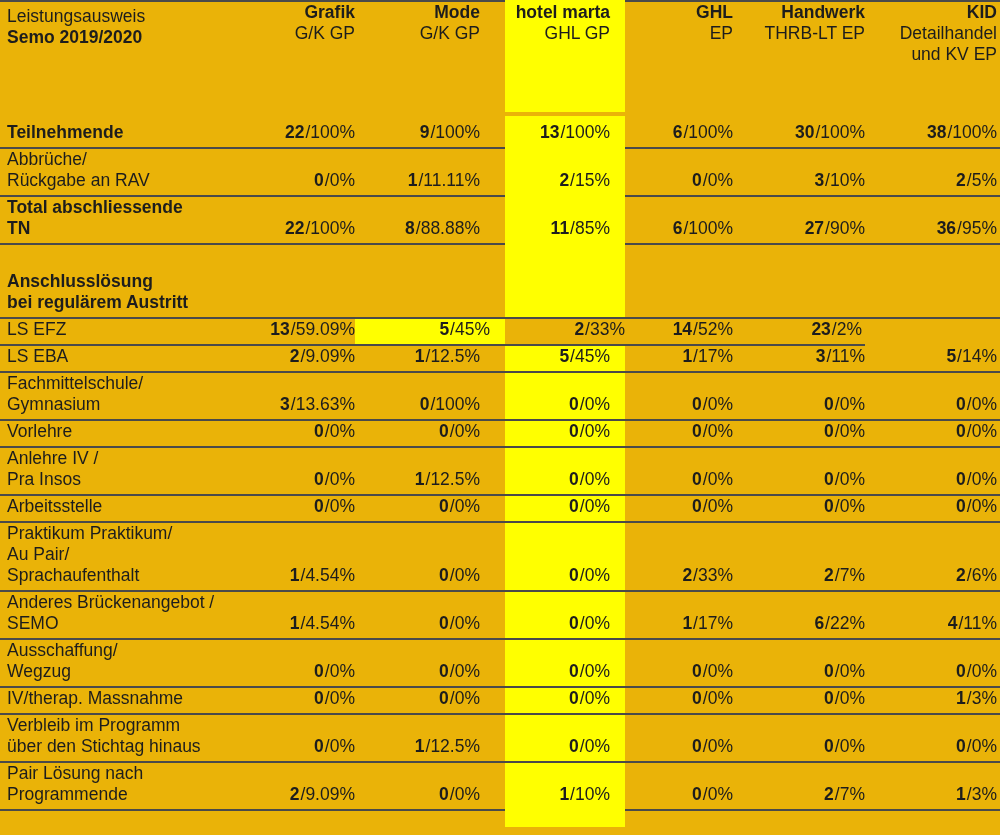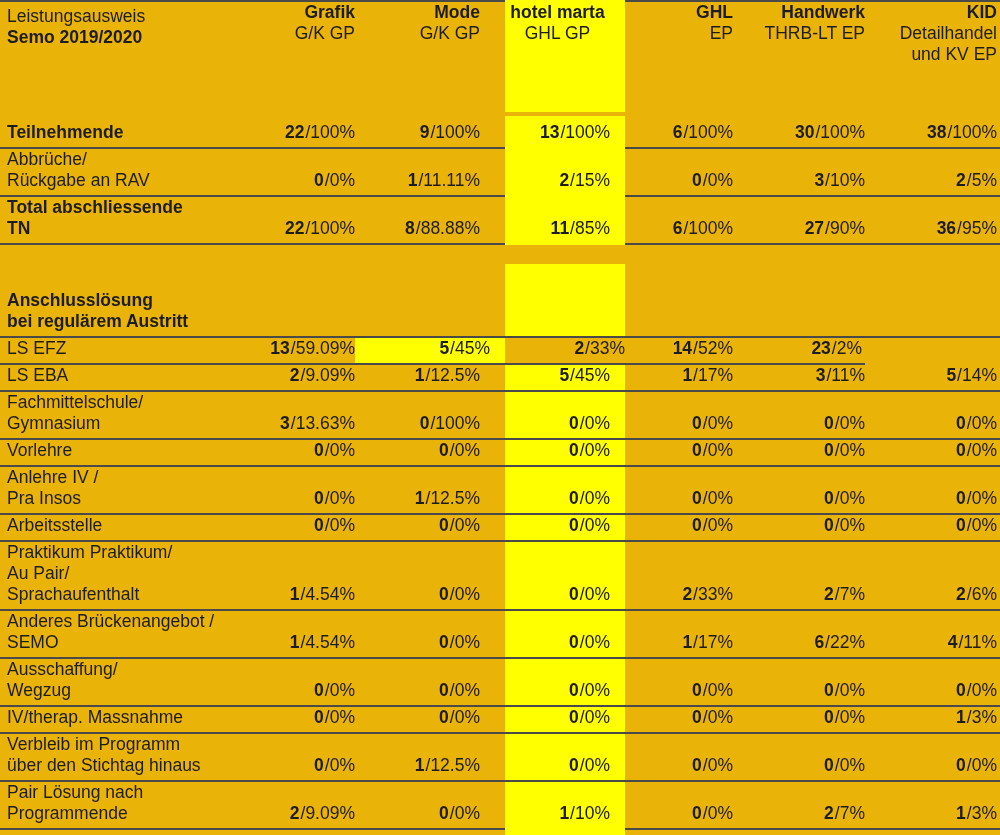--- a/index.html
+++ b/index.html
@@ -23,26 +23,26 @@
   .val{text-align:right;white-space:nowrap;}
   .v0{padding-right:0;}
   .v1{padding-right:25px;}
   .v2{padding-right:15px;}
   .v5{padding-right:3px;}
   .hl{background:#ffff00;}
   .b-covered .hl{border-bottom-color:#ffff00;}
   .b-none .cell{border-bottom:none;}
   .bold .label{font-weight:bold;}
   .vn{font-weight:bold;padding-right:1px;}
-  .row-section .cell{padding-top:26px;margin-top:19px;}
+  .row-section .cell{padding-top:26px;}
   .row-total .cell{padding-top:12px;}
   .row-first .cell{min-height:27px;}
   
   .header .cell{justify-content:flex-start;border-bottom:none;border-top:2px solid #4a4a4a;height:106px;}
-  .header .hl{border-top-color:#ffff00;align-items:center;}
+  .header .hl{border-top-color:#ffff00;}
   .hdr-label{padding-top:4px;}
   .hdr-title2{font-weight:bold;}
   .hdr-col{}
   .hname{font-weight:bold;}
 </style>
 </head>
 <body>
 
 <div id="page">
 

